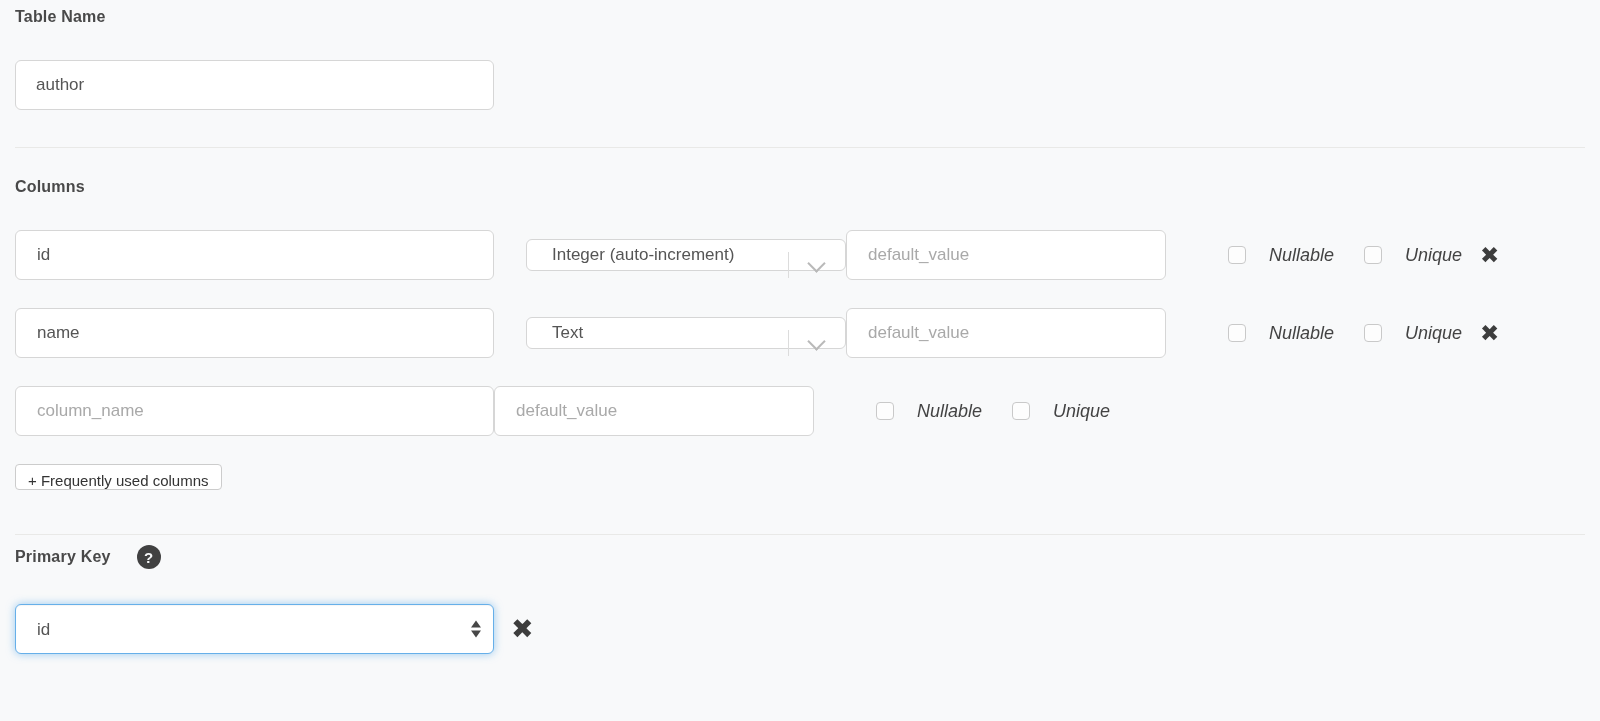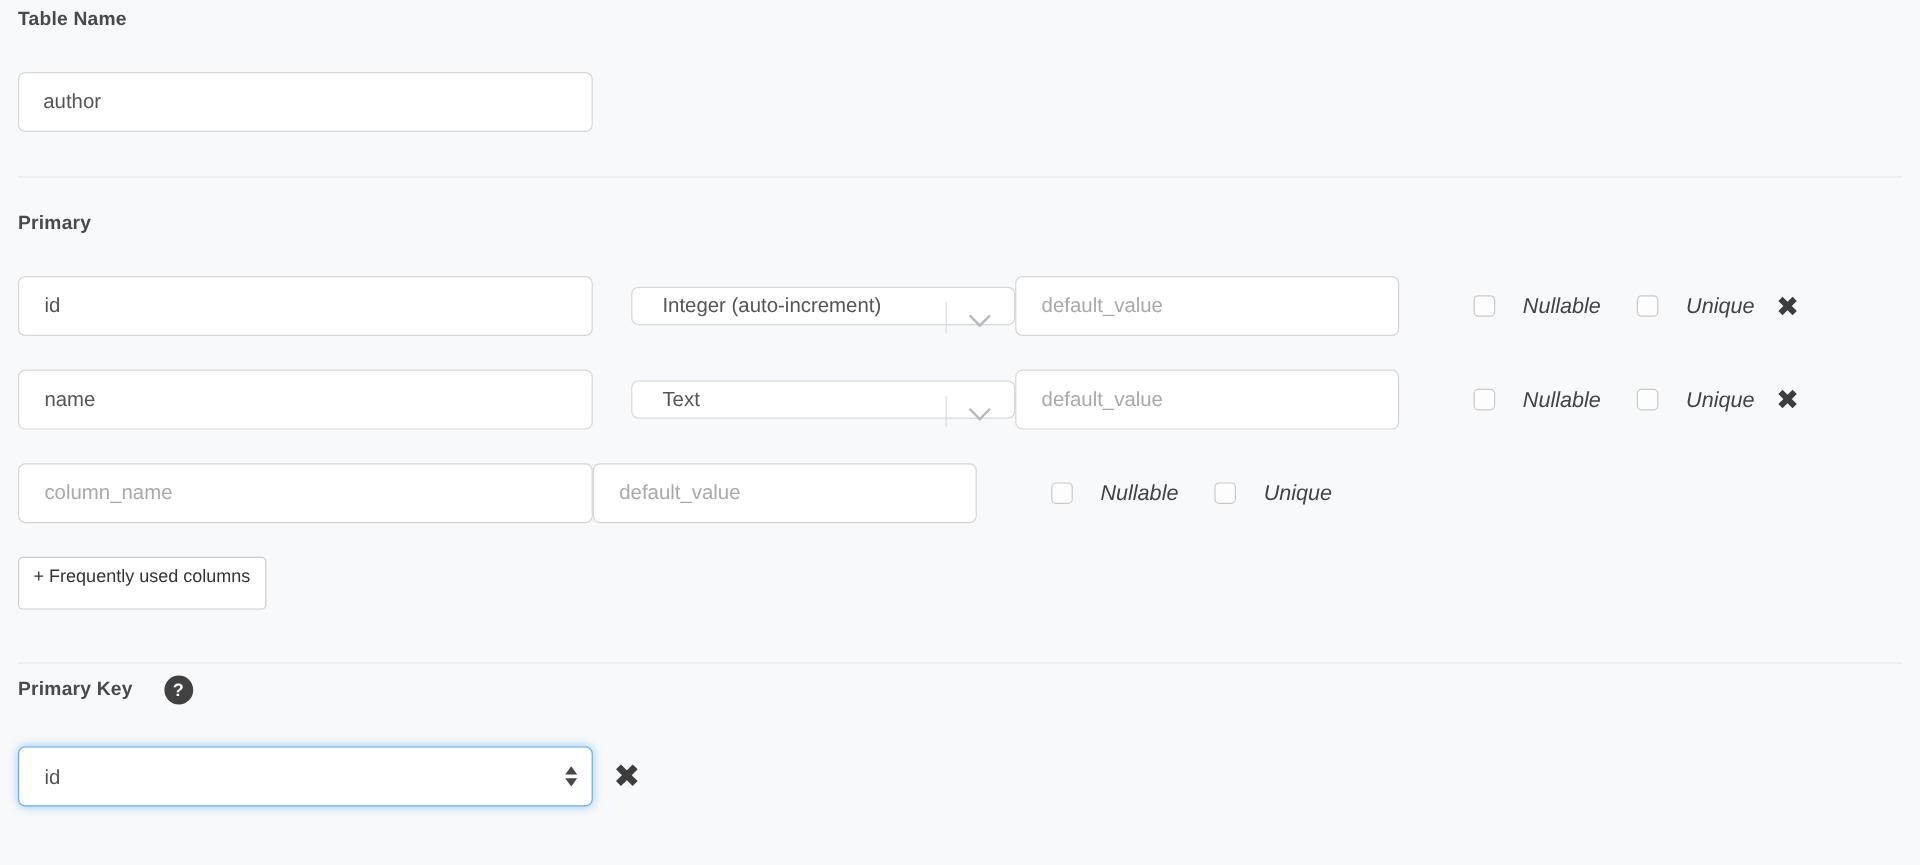--- a/index.html
+++ b/index.html
@@ -109,21 +109,21 @@
     line-height: 1;
     color: #3d3d3d;
     cursor: pointer;
     user-select: none;
   }
   .x-spacer { margin-left: 18px; width: 26px; }
 
   .freq-btn {
     display: inline-block;
     margin-top: 0;
-    padding: 7px 12px 18px 12px;
+    padding: 7px 12px 0 12px;
     background: #ffffff;
     border: 1px solid #cccccc;
     border-radius: 4px;
     font-family: "Liberation Sans", sans-serif;
     font-size: 15px;
     color: #333333;
     cursor: pointer;
   }
 
   #divider-2 { margin-top: 44px; }
@@ -197,21 +197,21 @@
 <body>
 
 <div class="content">
 
   <div class="section-heading" id="table-name-heading">Table Name</div>
 
   <input class="text-input" id="table-name-input" type="text" value="author" style="">
 
   <hr class="divider">
 
-  <div class="section-heading" id="columns-heading">Primary</div>
+  <div class="section-heading" id="columns-heading">Columns</div>
 
   <div class="rows-wrap">
 
     <div class="col-row">
       <input class="text-input col-name-input" type="text" value="id" style="">
       <div class="type-select">
         <span>Integer (auto-increment)</span>
         <span class="vline"></span>
         <span class="chev"></span>
       </div>

